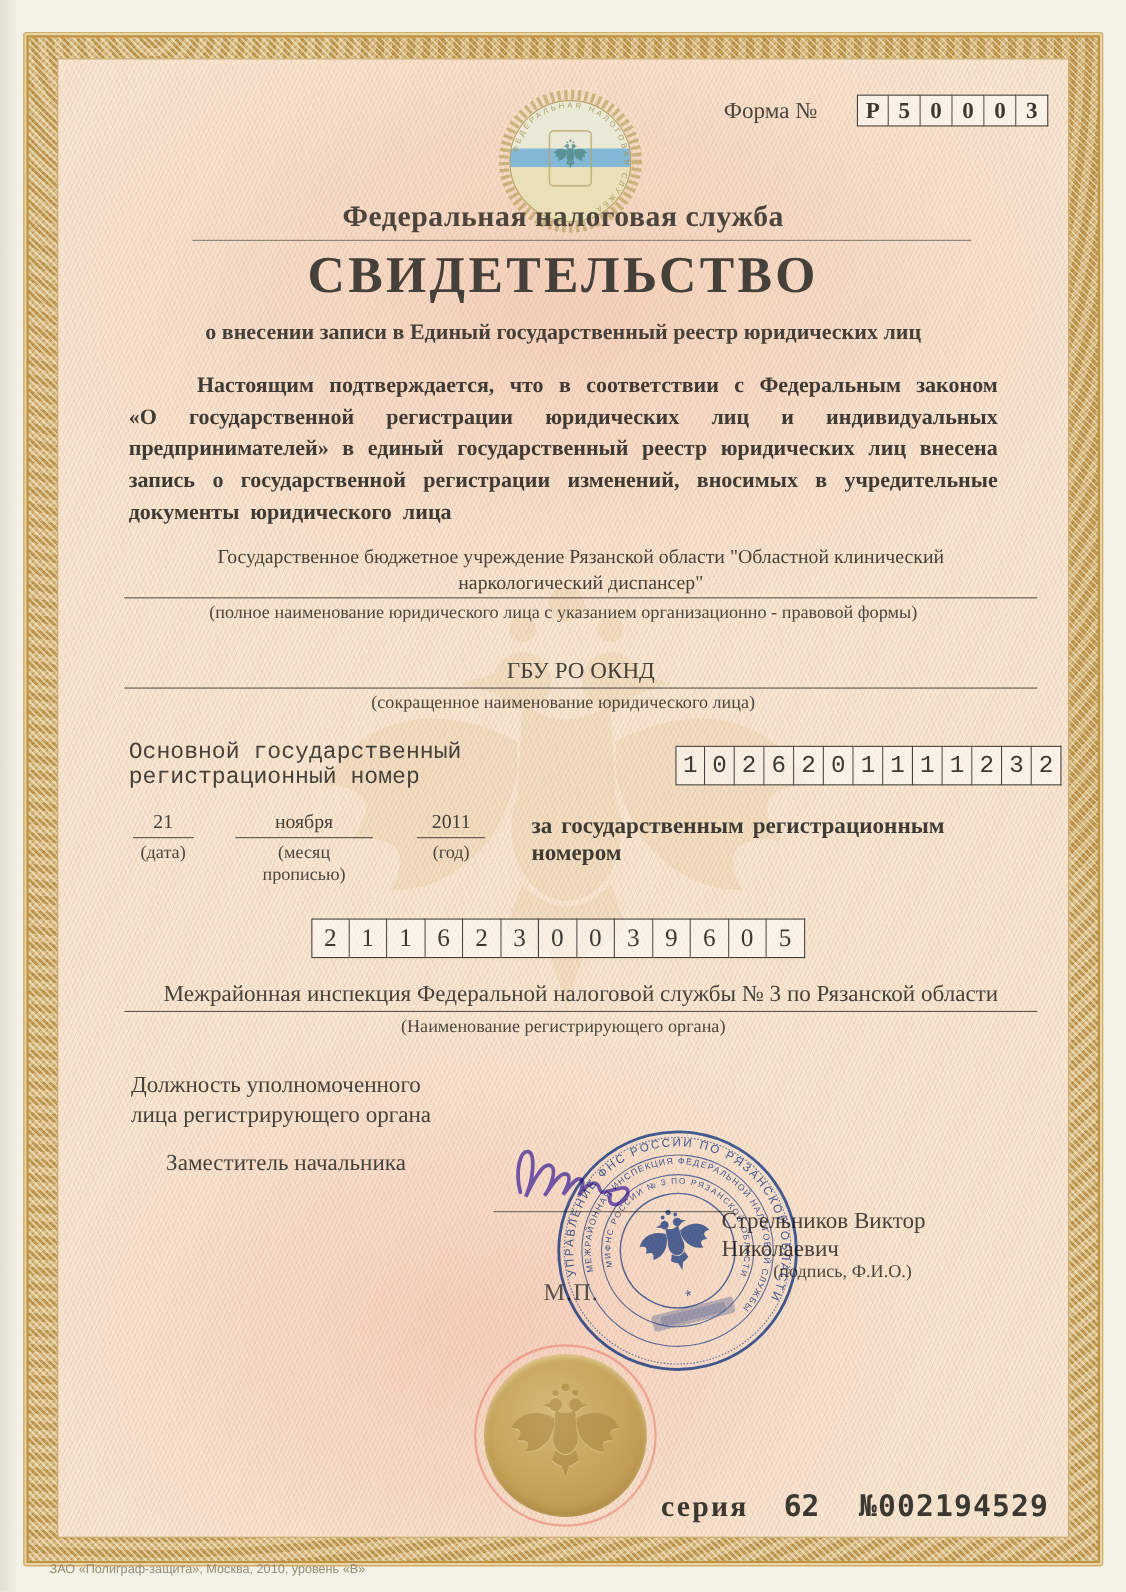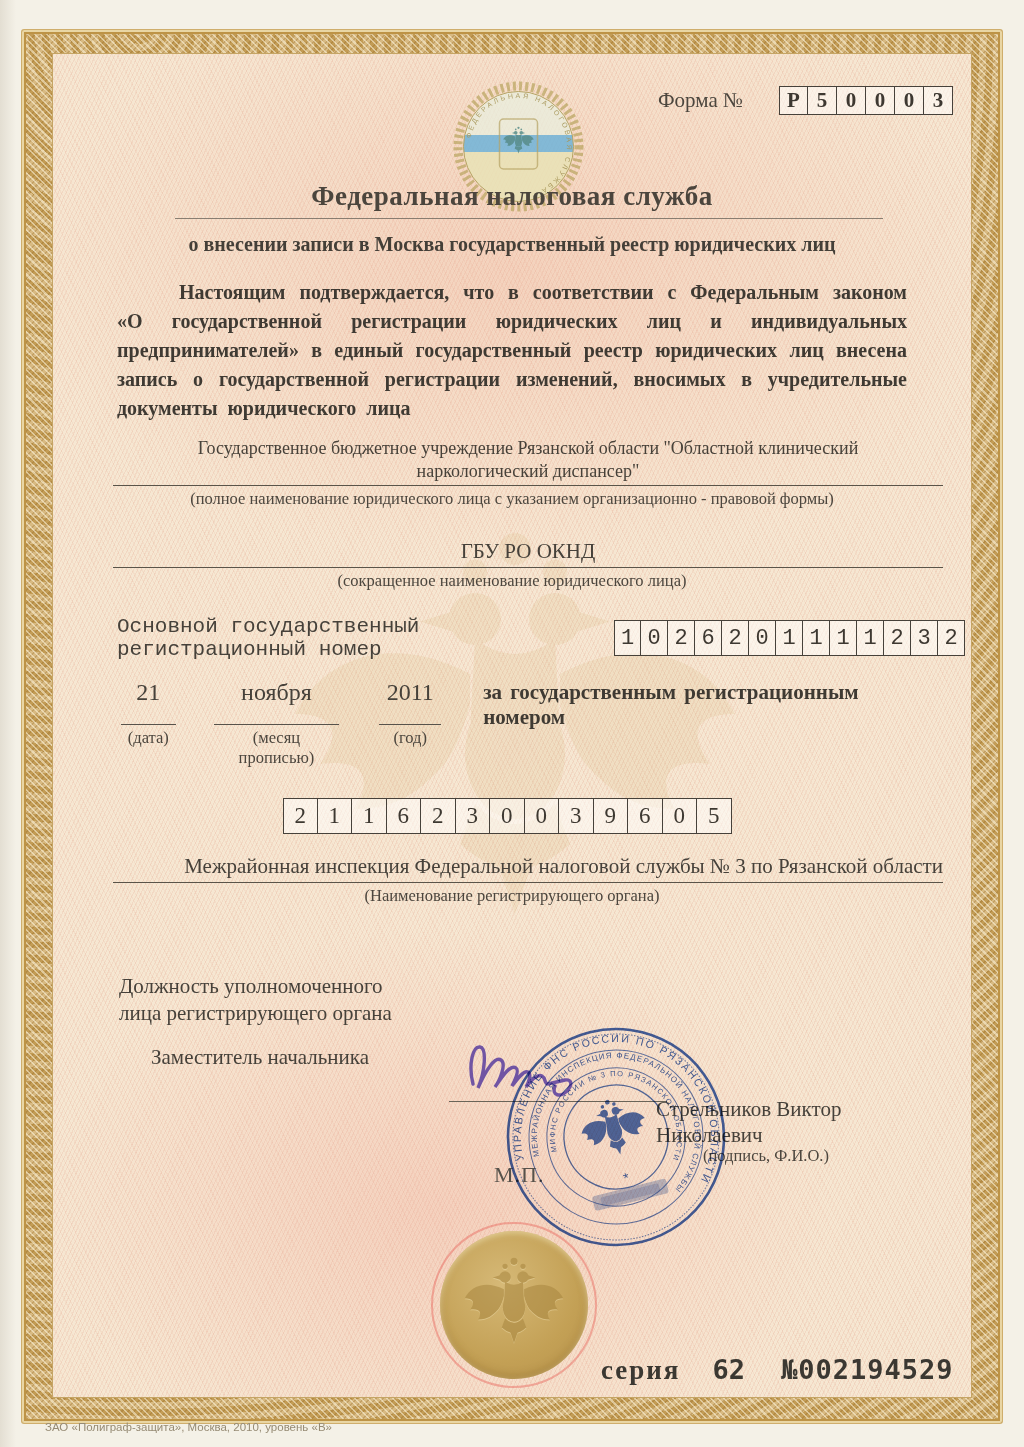--- a/index.html
+++ b/index.html
@@ -60,30 +60,30 @@
   .org-name { text-align:center; font-size:18px; line-height:1.25; color:#474139; }
   .block-caption { text-align:center; font-size:16.5px; margin-top:3px; color:#4c463e; }
   .m-full { margin-top:14px; }
   .m-short { margin-top:16px; }
   .short-name { text-align:center; font-size:21px; padding-top:14px; }
   .ogrn-row { display:flex; align-items:center; margin:24px -58px 0 0;font-family:Liberation Mono, monospace; }
   .ogrn-label { font-size:21px; flex:1; }
   .ogrn-row .cell { width:27px; height:36px; font-size:22px; font-weight:normal; }
   .date-row { display:flex; margin-top:18px; align-items:flex-start; }
   .ufield { text-align:center; }
-  .ufield .val { font-size:24px; border-bottom:1.5px solid #57524b; padding:0 4px 18px; }
+  .ufield .val { font-size:18px; border-bottom:1.5px solid #57524b; padding:0 4px 3px; }
   .ufield .cap { font-size:16.5px; margin-top:3px; color:#4c463e; }
   .f-day { width:60px; margin-left:4px; }
   .f-month { width:138px; margin-left:38px; }
   .f-year { width:68px; margin-left:40px; }
   .grn-label { margin-left:42px; font-size:21px; font-weight:bold; padding-top:1px; word-spacing:3px; color:#3f3a33; }
   .grn-row { margin:30px 0 0 166px; }
   .grn-row .cell { width:34.5px; height:36px; font-size:23px; font-weight:normal; }
   .m-auth { margin-top:18px; }
-  .auth-name { text-align:right; font-size:21px; padding-top:2px; }
+  .auth-name { text-align:center; font-size:21px; padding-top:2px; }
   
   .pos-label { position:absolute; left:66px; top:919px; font-size:21px; line-height:1.3; }
   .pos-value { position:absolute; left:98px; top:991px; font-size:21px; }
   .officer { position:absolute; left:603px; top:1042px; width:230px; font-size:21px; line-height:1.25; }
   .sig-caption { position:absolute; left:650px; top:1092px; font-size:16.5px; color:#4c463e; }
   .mp { position:absolute; left:441px; top:1108px; font-size:22px; color:#57524b; letter-spacing:1px; }
   .sig-line { position:absolute; left:396px; top:1047px; width:218px; border-top:1.5px solid #6a6458; }
   .signature { position:absolute; left:412px; top:980px; color:#5f43a0; opacity:.88; }
   .stamp {
     position:absolute; left:448px; top:968px; width:230px; height:230px;
@@ -174,21 +174,22 @@
           <span class="cell">5</span>
           <span class="cell">0</span>
           <span class="cell">0</span>
           <span class="cell">0</span>
           <span class="cell">3</span>
         </span>
       </div>
 
       <div class="agency">Федеральная налоговая служба</div>
       <div class="agency-rule"></div>
-      <div class="doc-subtitle">о внесении записи в Москва государственный реестр юридических лиц</div>
+      <div class="doc-title">СВИДЕТЕЛЬСТВО</div>
+      <div class="doc-subtitle">о внесении записи в Единый государственный реестр юридических лиц</div>
 
       <div class="paragraph">Настоящим подтверждается, что в соответствии с Федеральным законом «О государственной регистрации юридических лиц и индивидуальных предпринимателей» в единый государственный реестр юридических лиц внесена запись о государственной регистрации изменений, вносимых в учредительные документы юридического лица</div>
 
       <div class="rule-block m-full">
         <div class="org-name">Государственное бюджетное учреждение Рязанской области "Областной клинический</div>
         <div class="org-name">наркологический диспансер"</div>
       </div>
       <div class="block-caption">(полное наименование юридического лица с указанием организационно - правовой формы)</div>
 
       <div class="rule-block m-short">

